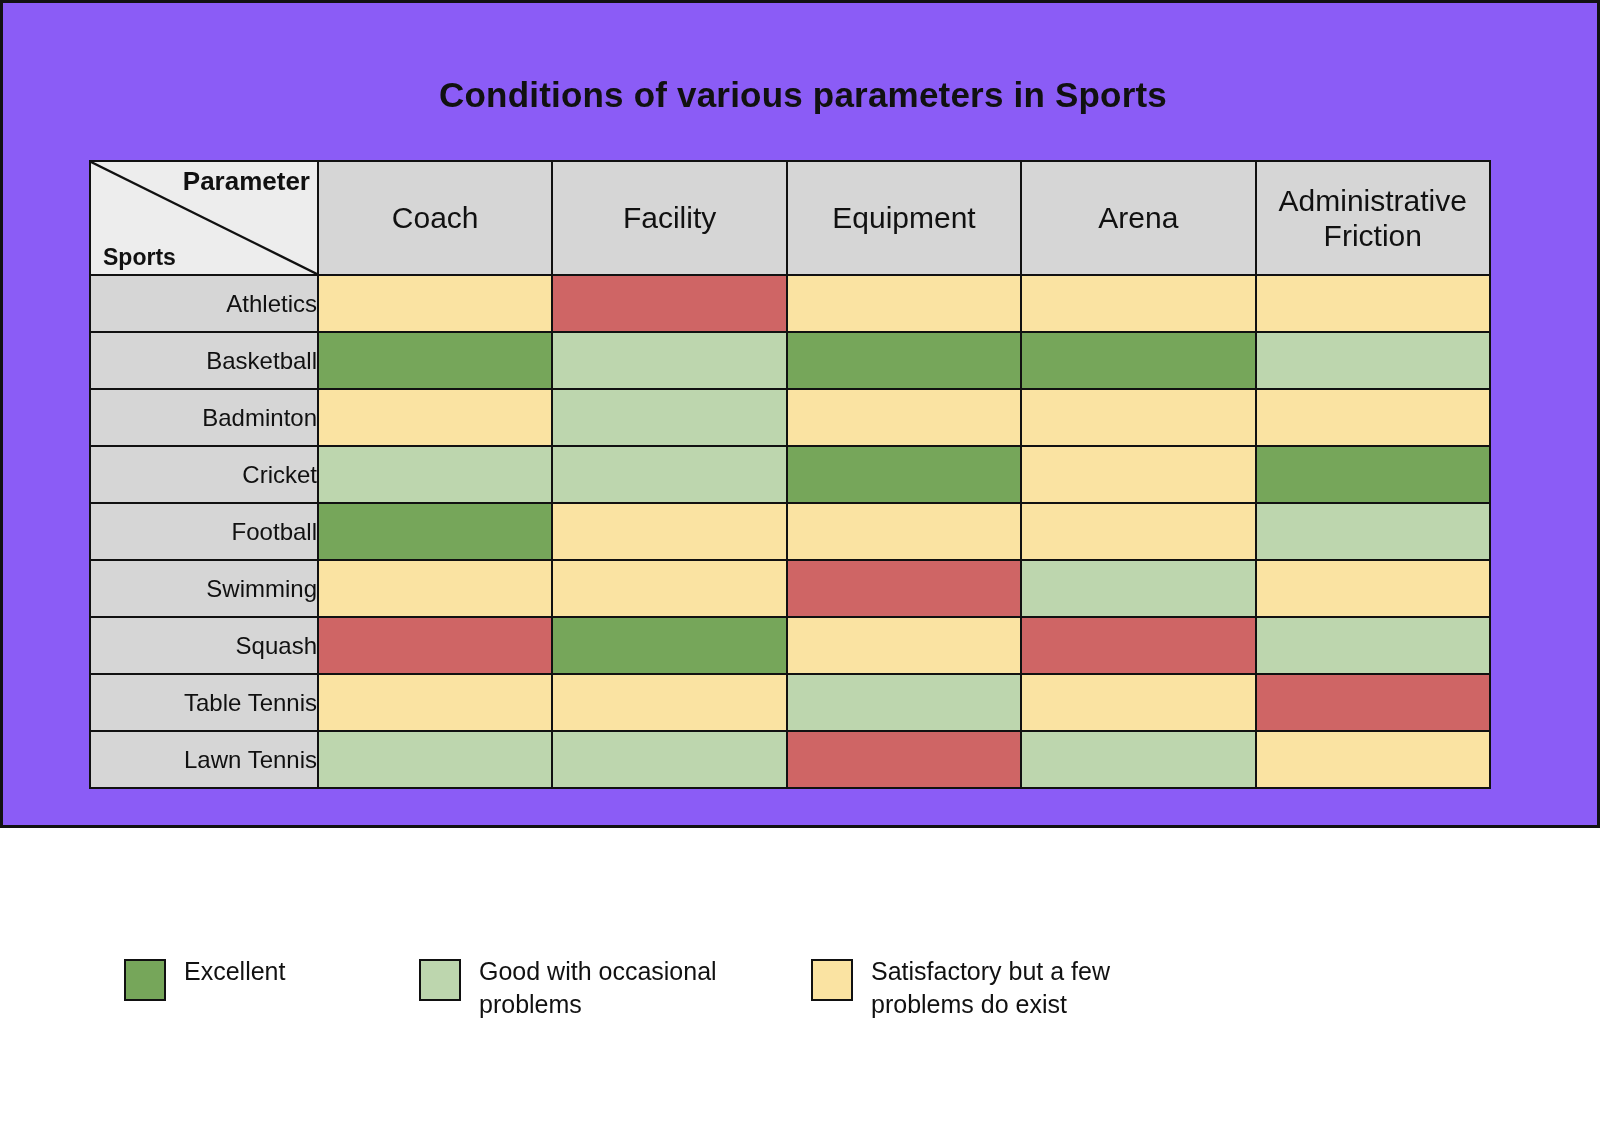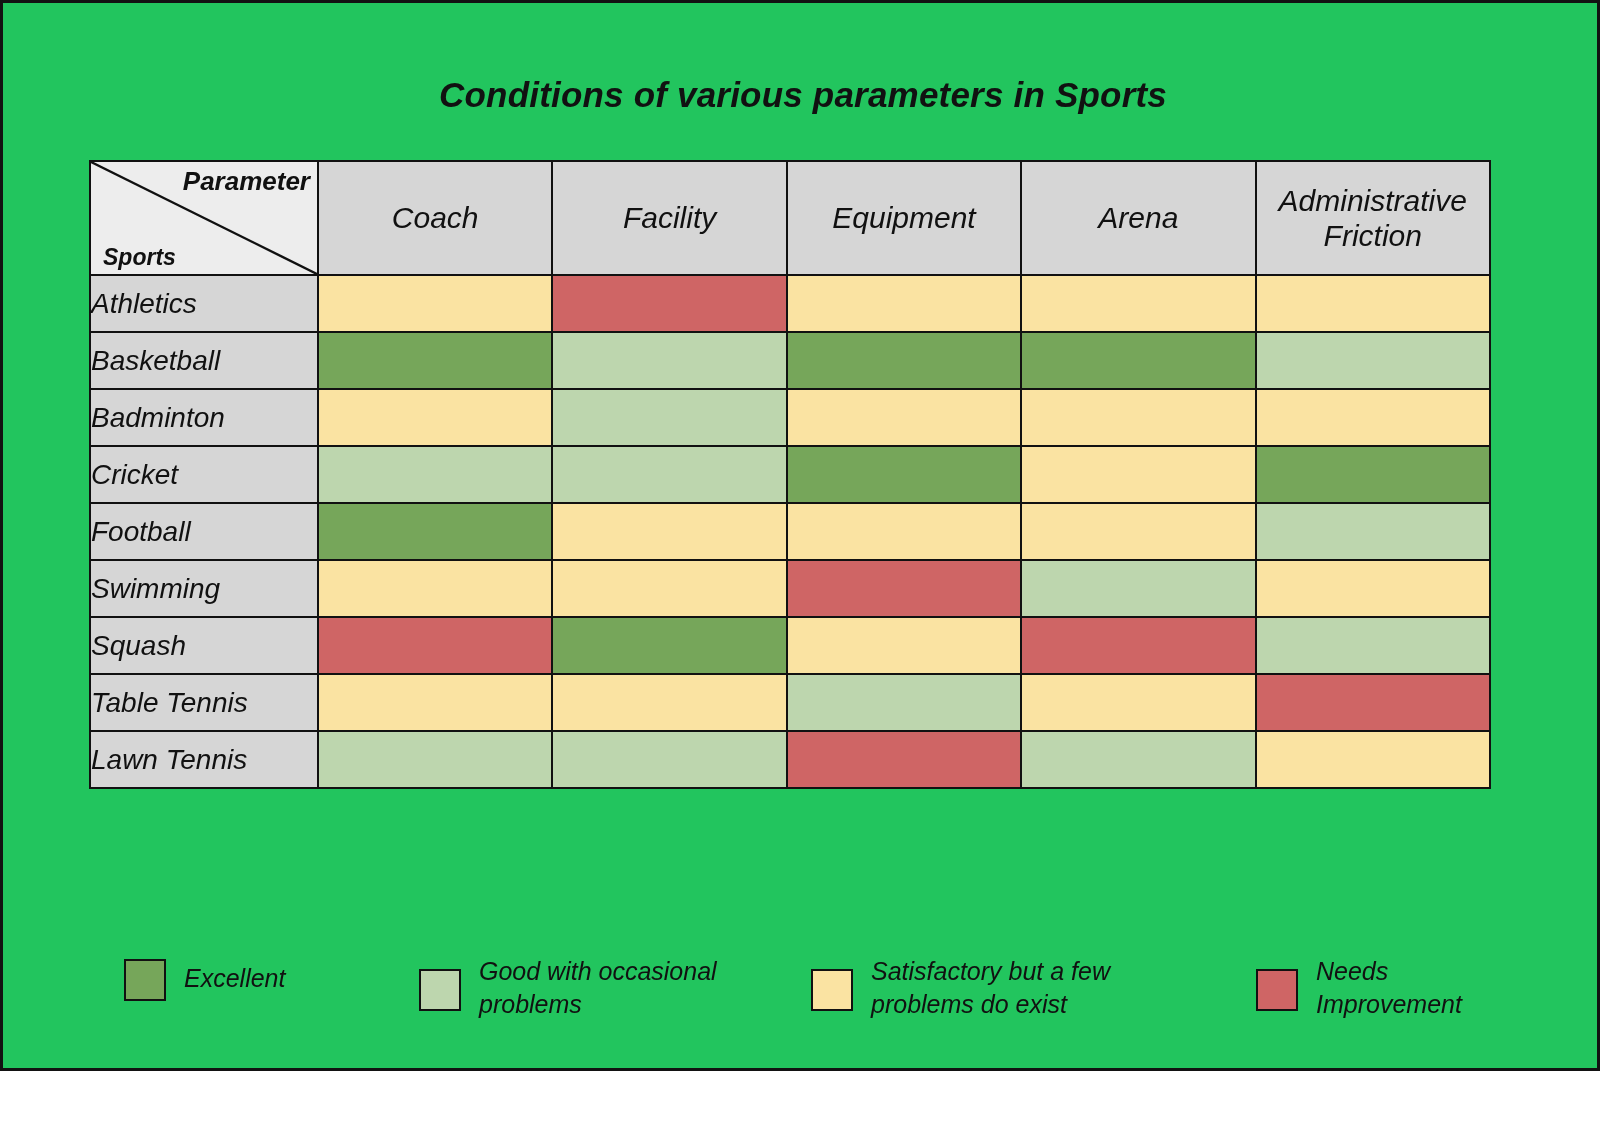--- a/index.html
+++ b/index.html
@@ -11,25 +11,24 @@
     width: 1600px;
     height: 1125px;
     font-family: "Liberation Sans", sans-serif;
     position: relative;
     overflow: hidden;
   }
   #page {
     position: absolute;
     left: 0; top: 0;
     width: 1600px;
-    height: 1071px;
+    height: 828px;
     box-sizing: border-box;
     border: 3px solid #121212;
-    background: #22c55e;
-    font-style: italic;
+    background: #8b5cf6;
   }
   #title {
     position: absolute;
     left: 0;
     top: 72px;
     width: 1600px;
     text-align: center;
     font-size: 35px;
     font-weight: bold;
     color: #111111;
@@ -86,22 +85,22 @@
     height: 112px;
     text-align: center;
     font-size: 30px;
     font-weight: normal;
     color: #111111;
     line-height: 1.18;
   }
   .row-head {
     background: #d6d6d6;
     height: 55px;
-    text-align: left;
-    font-size: 28px;
+    text-align: right;
+    font-size: 24px;
     color: #111111;
     white-space: nowrap;
   }
   .cell {
     height: 55px;
   }
   .sw-excellent   { background: #76a65a; }
   .sw-good        { background: #bdd6ae; }
   .sw-satisfactory{ background: #fae3a2; }
   .sw-needs       { background: #cf6565; }
@@ -111,21 +110,21 @@
     position: absolute;
     left: 86px;
     top: 952px;
     width: 1420px;
     height: 110px;
   }
   .legend-item {
     position: absolute;
     top: 0;
     display: flex;
-    align-items: center;
+    align-items: flex-start;
   }
   .legend-swatch {
     width: 42px;
     height: 42px;
     border: 2.5px solid #111111;
     box-sizing: border-box;
     flex: 0 0 auto;
     margin-top: 4px;
   }
   .legend-label {
@@ -245,19 +244,15 @@
       <span class="legend-label">Excellent</span>
     </div>
     <div class="legend-item" id="legend-1">
       <span class="legend-swatch sw-good"></span>
       <span class="legend-label">Good with occasional problems</span>
     </div>
     <div class="legend-item" id="legend-2">
       <span class="legend-swatch sw-satisfactory"></span>
       <span class="legend-label">Satisfactory but a few problems do exist</span>
     </div>
-    <div class="legend-item" id="legend-3">
-      <span class="legend-swatch sw-needs"></span>
-      <span class="legend-label">Needs Improvement</span>
-    </div>
   </div>
 
 </div>
 
 </body></html>

